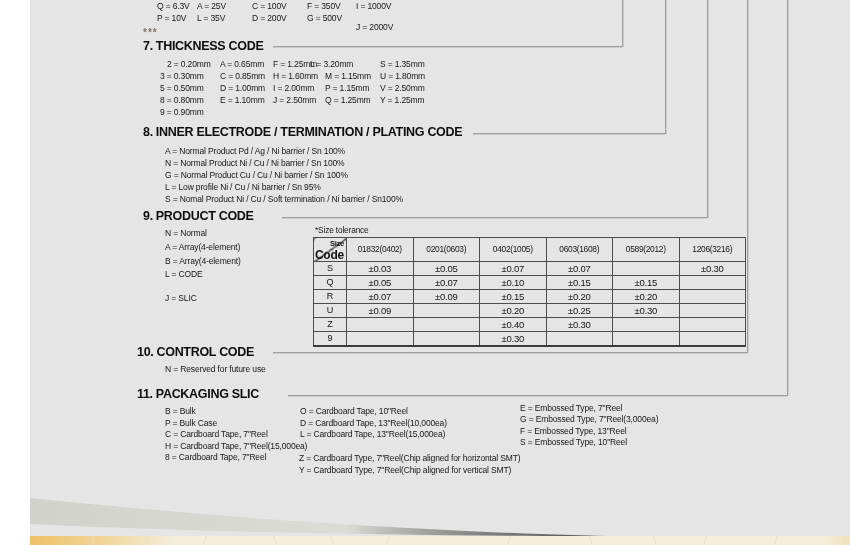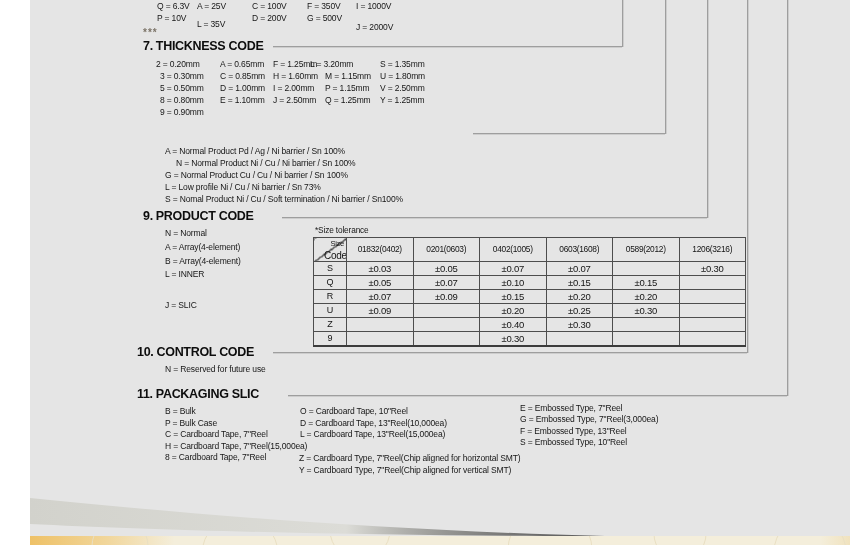--- a/index.html
+++ b/index.html
@@ -17,23 +17,23 @@
   
   table.tol{
     position:absolute;left:283px;top:237px;width:433px;
     border-collapse:collapse;table-layout:fixed;
     font-size:9.5px;line-height:9px;letter-spacing:-0.2px;color:#141414;
     border-bottom:2px solid #3c3c3c;
   }
   table.tol td{border:1px solid #4d4d4d;text-align:center;padding:0;height:13px;overflow:hidden;}
   table.tol tr.head td{height:23px;font-size:8.4px;letter-spacing:-0.3px;}
   td.corner{position:relative;
-    background:linear-gradient(to bottom right,transparent 48.5%,#4d4d4d 48.5%,#4d4d4d 52.5%,transparent 52.5%);}
+    background:linear-gradient(to bottom right,transparent 48.5%,#4d4d4d 48.5%,#4d4d4d 52.5%,transparent 52.5%);font-weight:bold;}
   td.corner .sz{position:absolute;top:1px;right:2px;font-size:7.6px;}
-  td.corner .cd{position:absolute;bottom:1px;left:10px;font-size:10px;}
+  td.corner .cd{position:absolute;bottom:1px;left:1px;font-size:12px;}
   td.codecell{font-size:9px;}
   
   .strip{position:absolute;left:0;top:536px;width:850px;height:9px;
     background:
       linear-gradient(90deg,#eec167 0%,#f1d69b 9%,rgba(244,238,219,0) 17%),
       linear-gradient(270deg,rgba(231,195,112,0.55) 0%,rgba(244,238,219,0) 7%),
       #f4eedb;}
   .accent{position:absolute;left:846px;top:0;width:2px;height:545px;background:#e0ba60;}
   svg{display:block;}
 </style>
@@ -44,41 +44,41 @@
 
   <div>
     <span class="abs body-txt" style="left:127px;top:1px">Q = 6.3V</span>
     <span class="abs body-txt" style="left:167px;top:1px">A = 25V</span>
     <span class="abs body-txt" style="left:222px;top:1px">C = 100V</span>
     <span class="abs body-txt" style="left:277px;top:1px">F = 350V</span>
     <span class="abs body-txt" style="left:326px;top:1px">I = 1000V</span>
   </div>
   <div>
     <span class="abs body-txt" style="left:127px;top:13px">P = 10V</span>
-    <span class="abs body-txt" style="left:167px;top:19px">L = 35V</span>
+    <span class="abs body-txt" style="left:167px;top:13px">L = 35V</span>
     <span class="abs body-txt" style="left:222px;top:13px">D = 200V</span>
     <span class="abs body-txt" style="left:277px;top:13px">G = 500V</span>
     <span class="abs body-txt" style="left:326px;top:22px">J = 2000V</span>
   </div>
 
   <div class="abs stars" style="left:113px;top:27px;color:#7c7468">***</div>
 
   <div class="vline" style="left:592px;top:0;height:47px"></div>
   <div class="vline" style="left:635px;top:0;height:134px"></div>
   <div class="vline" style="left:677px;top:0;height:218px"></div>
   <div class="vline" style="left:717px;top:0;height:353px"></div>
   <div class="vline" style="left:757px;top:0;height:396px"></div>
 
   <div class="abs heading" style="left:113px;top:39px">
     <span class="num">7.</span><span>THICKNESS CODE</span>
   </div>
   <div class="rule" style="left:243px;top:46px;width:349px"></div>
 
   <div>
-    <span class="abs body-txt" style="left:126px;top:59px">2 = 0.20mm</span>
+    <span class="abs body-txt" style="left:137px;top:59px">2 = 0.20mm</span>
     <span class="abs body-txt" style="left:190px;top:59px">A = 0.65mm</span>
     <span class="abs body-txt" style="left:243px;top:59px">F = 1.25mm</span>
     <span class="abs body-txt" style="left:280px;top:59px">L = 3.20mm</span>
     <span class="abs body-txt" style="left:350px;top:59px">S = 1.35mm</span>
 
     <span class="abs body-txt" style="left:130px;top:71px">3 = 0.30mm</span>
     <span class="abs body-txt" style="left:190px;top:71px">C = 0.85mm</span>
     <span class="abs body-txt" style="left:243px;top:71px">H = 1.60mm</span>
     <span class="abs body-txt" style="left:295px;top:71px">M = 1.15mm</span>
     <span class="abs body-txt" style="left:350px;top:71px">U = 1.80mm</span>
@@ -91,41 +91,44 @@
 
     <span class="abs body-txt" style="left:130px;top:95px">8 = 0.80mm</span>
     <span class="abs body-txt" style="left:190px;top:95px">E = 1.10mm</span>
     <span class="abs body-txt" style="left:243px;top:95px">J = 2.50mm</span>
     <span class="abs body-txt" style="left:295px;top:95px">Q = 1.25mm</span>
     <span class="abs body-txt" style="left:350px;top:95px">Y = 1.25mm</span>
 
     <span class="abs body-txt" style="left:130px;top:107px">9 = 0.90mm</span>
   </div>
 
+  <div class="abs heading" style="left:113px;top:125px">
+    <span class="num">8.</span><span>INNER ELECTRODE / TERMINATION / PLATING CODE</span>
+  </div>
   <div class="rule" style="left:443px;top:133px;width:192px"></div>
 
   <div>
     <div class="abs body-txt" style="left:135px;top:146px">A = Normal Product Pd / Ag / Ni barrier / Sn 100%</div>
-    <div class="abs body-txt" style="left:146px;top:158px">N = Normal Product Ni / Cu / Ni barrier / Sn 100%</div>
+    <div class="abs body-txt" style="left:135px;top:158px">N = Normal Product Ni / Cu / Ni barrier / Sn 100%</div>
     <div class="abs body-txt" style="left:135px;top:170px">G = Normal Product Cu / Cu / Ni barrier / Sn 100%</div>
-    <div class="abs body-txt" style="left:135px;top:182px">L = Low profile Ni / Cu / Ni barrier / Sn 73%</div>
+    <div class="abs body-txt" style="left:135px;top:182px">L = Low profile Ni / Cu / Ni barrier / Sn 95%</div>
     <div class="abs body-txt" style="left:135px;top:194px">S = Nomal Product Ni / Cu / Soft termination / Ni barrier / Sn100%</div>
   </div>
 
   <div class="abs heading" style="left:113px;top:209px">
     <span class="num">9.</span><span>PRODUCT CODE</span>
   </div>
   <div class="rule" style="left:252px;top:217px;width:425px"></div>
 
   <div>
     <div class="abs body-txt" style="left:135px;top:228px">N = Normal</div>
     <div class="abs body-txt" style="left:135px;top:242px">A = Array(4-element)</div>
     <div class="abs body-txt" style="left:135px;top:256px">B = Array(4-element)</div>
-    <div class="abs body-txt" style="left:135px;top:269px">L = INNER</div>
-    <div class="abs body-txt" style="left:135px;top:300px">J = SLIC</div>
+    <div class="abs body-txt" style="left:135px;top:269px">L = CODE</div>
+    <div class="abs body-txt" style="left:135px;top:293px">J = SLIC</div>
   </div>
 
   <div class="abs body-txt" style="left:285px;top:225px;font-size:8.3px">*Size tolerance</div>
 
   <table class="tol">
     <colgroup>
         <col style="width:33px">
         <col>
         <col>
         <col>

